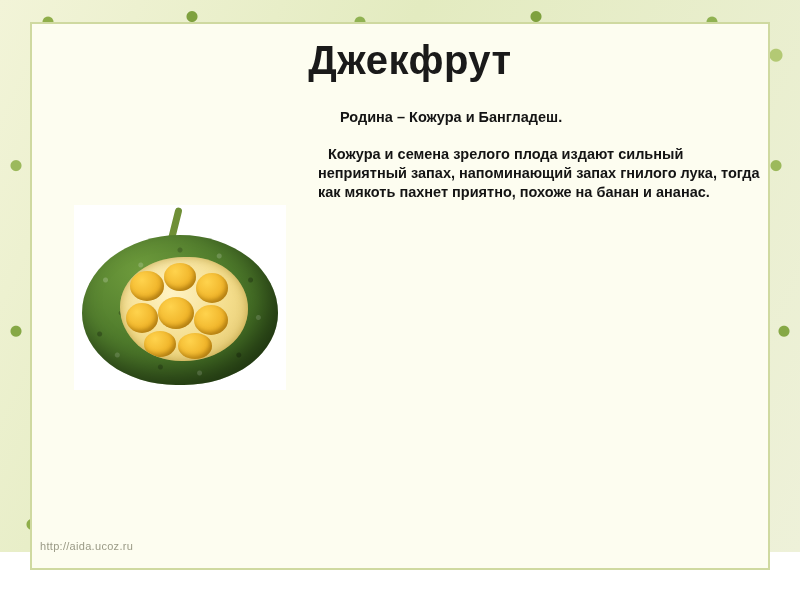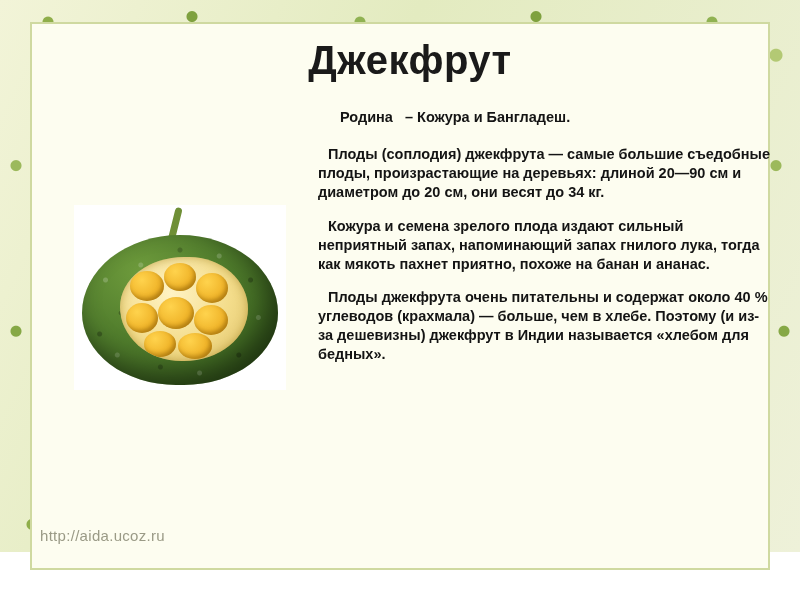--- a/index.html
+++ b/index.html
@@ -100,21 +100,21 @@
   .text-col p {
     margin: 0 0 14px 0;
     text-indent: 10px;
   }
   .homeland {
     margin-left: 22px;
     margin-bottom: 18px;
     font-weight: bold;
     font-size: 14.5px;
   }
-  .homeland .label { margin-right: 8px; }
+  .homeland .label { margin-right: 0; }
 
   
   .photo-wrap {
     position: absolute;
     left: 74px;
     top: 205px;
     width: 212px;
     height: 185px;
     background: #ffffff;
   }
@@ -182,22 +182,22 @@
     position: absolute;
     border-radius: 50%;
     background: radial-gradient(circle at 35% 30%, #ffd34d 0%, #f0b429 60%, #cf8f14 100%);
     box-shadow: inset -2px -3px 4px rgba(120,80,0,0.45);
   }
 
   
   .footer-url {
     position: absolute;
     left: 40px;
-    bottom: 8px;
-    font-size: 15px;
+    bottom: 0;
+    font-size: 11px;
     color: #9a9a86;
     letter-spacing: 0.3px;
   }
 </style>
 </head>
 <body>
 
 <div class="slide">
 
   <div class="border-frame"></div>
@@ -221,20 +221,18 @@
         <div class="pod" style="left:58px;  top:76px; width:34px; height:26px;"></div>
       </div>
     </div>
   </div>
 
   <div class="text-col">
     <div class="homeland">
       <span class="label">Родина</span>
       <span>– Кожура и Бангладеш.</span>
     </div>
-    <p>Плоды (соплодия) джекфрута — самые большие съедобные плоды, произрастающие на деревьях: длиной 20—90 см и диаметром до 20 см, они весят до 34 кг.</p>
     <p>Кожура и семена зрелого плода издают сильный неприятный запах, напоминающий запах гнилого лука, тогда как мякоть пахнет приятно, похоже на банан и ананас.</p>
-    <p>Плоды джекфрута очень питательны и содержат около 40 % углеводов (крахмала) — больше, чем в хлебе. Поэтому (и из-за дешевизны) джекфрут в Индии называется «хлебом для бедных».</p>
   </div>
 
   <div class="footer-url">http://aida.ucoz.ru</div>
 
 </div>
 
 </body></html>

